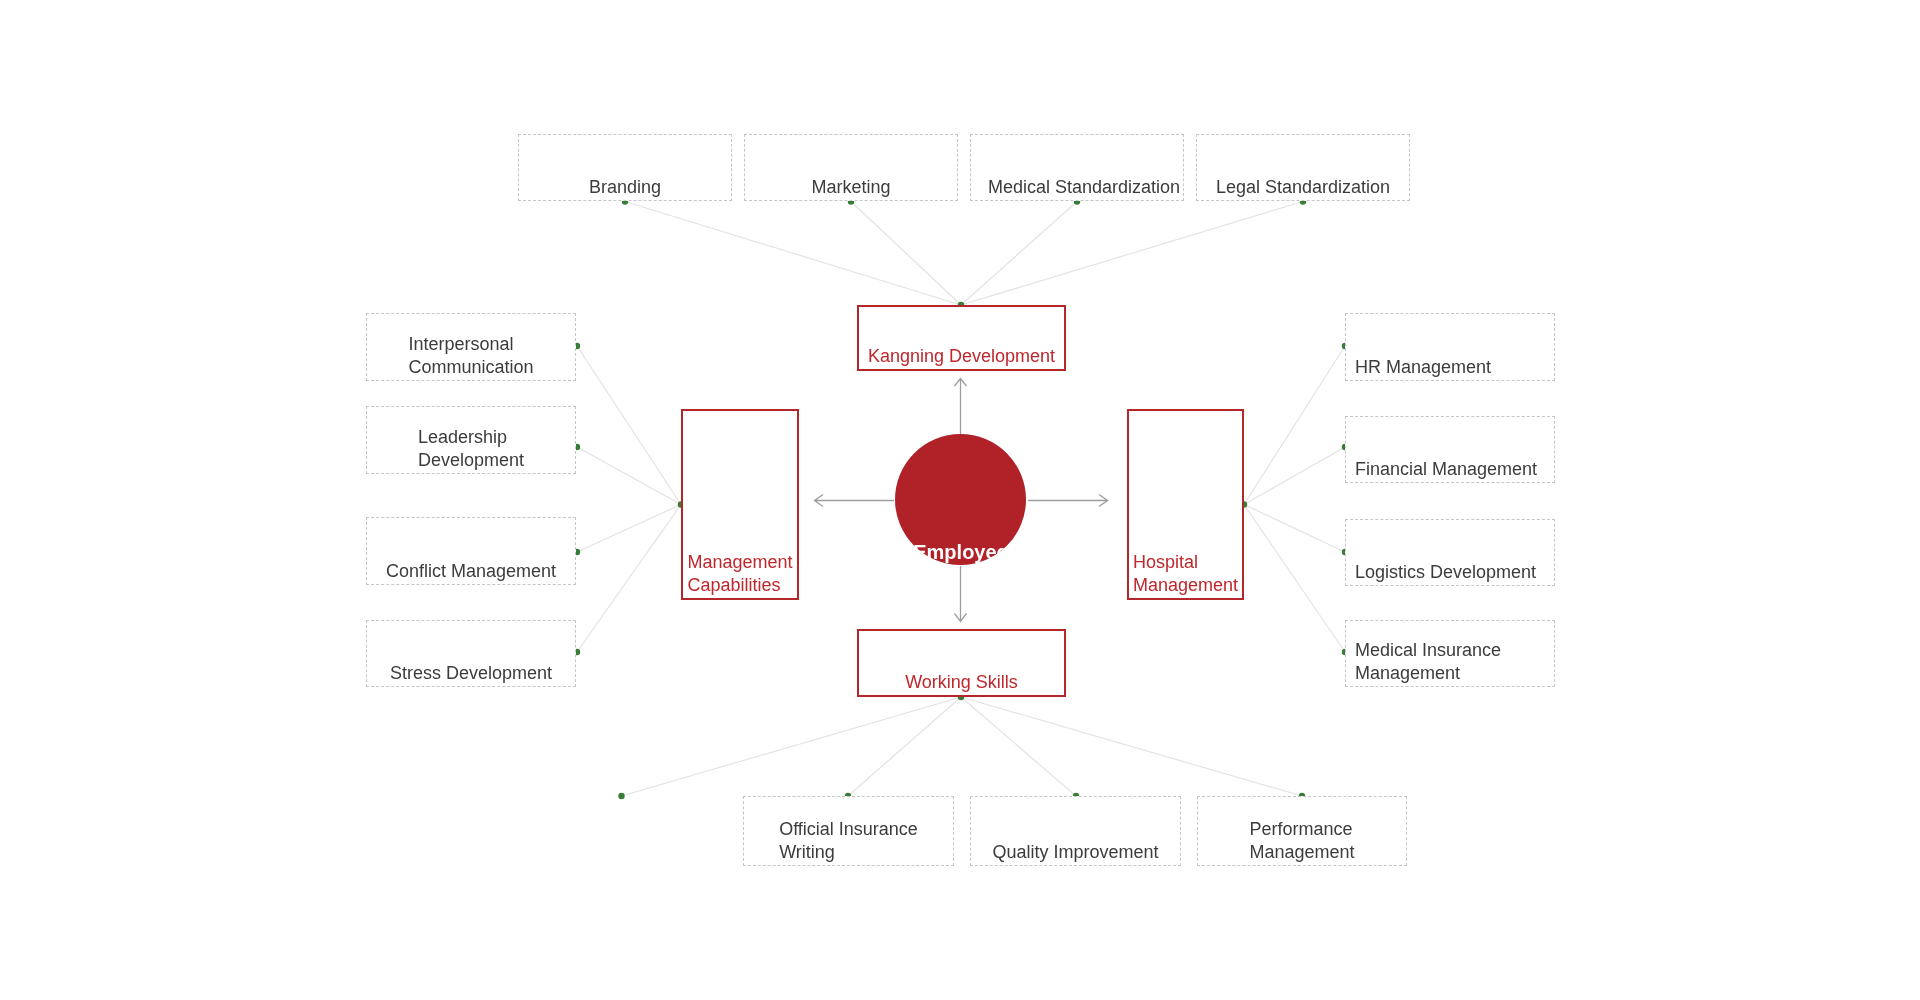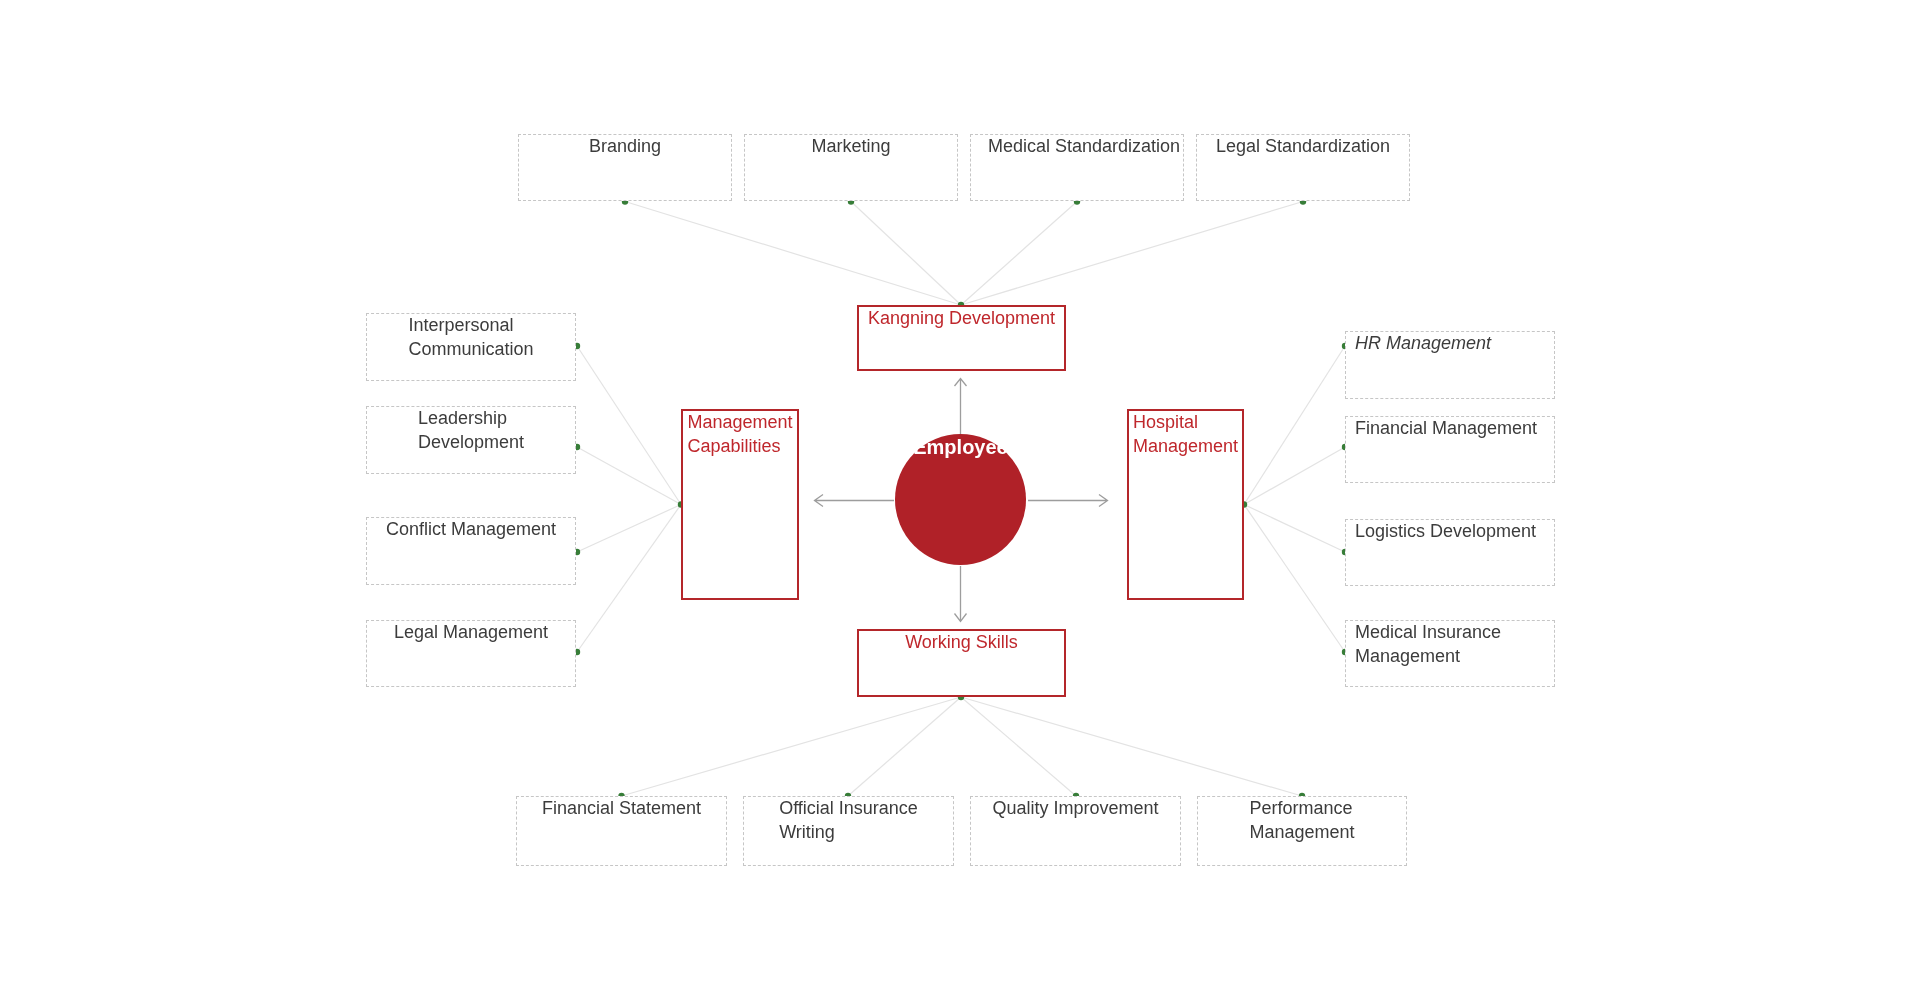--- a/index.html
+++ b/index.html
@@ -14,21 +14,21 @@
     --label-text:#3c3c3c;
     --background:#ffffff;
   }
   html,body{margin:0;padding:0;background:var(--background);}
   body{font-family:"Liberation Sans","DejaVu Sans",sans-serif;}
   .canvas{position:relative;width:1920px;height:1000px;background:var(--background);overflow:hidden;}
   .overlay{position:absolute;left:0;top:0;width:1920px;height:1000px;pointer-events:none;}
   .overlay line{stroke:var(--line-gray);stroke-width:1.2;}
   .overlay .arrow{stroke:var(--arrow-gray);stroke-width:1.3;fill:none;}
   .overlay .dot{fill:var(--dot-green);stroke:none;}
-  .box{position:absolute;box-sizing:border-box;display:flex;align-items:flex-start;justify-content:center;}
+  .box{position:absolute;box-sizing:border-box;display:flex;align-items:flex-end;justify-content:center;}
   .dashed{border:1px dashed var(--dashed-border);color:var(--label-text);font-size:18px;background:var(--background);}
   .solid{border:2px solid var(--accent-red);color:var(--red-text);font-size:18px;background:var(--background);z-index:2;}
   .lbl{white-space:pre-line;line-height:1.32;text-align:left;display:block;}
   .left-pad{justify-content:flex-start;padding-left:9px;}
   .circle{border-radius:50%;background:var(--circle-fill);color:var(--circle-text);font-size:20px;z-index:3;font-weight:bold;}
 </style>
 </head>
 <body>
 
 <div class="canvas">
@@ -100,40 +100,37 @@
 Communication</span>
   </div>
   <div class="box dashed" style="left:366px;top:406px;width:210px;height:68px;">
     <span class="lbl">Leadership
 Development</span>
   </div>
   <div class="box dashed" style="left:366px;top:517px;width:210px;height:68px;">
     <span class="lbl">Conflict Management</span>
   </div>
   <div class="box dashed" style="left:366px;top:620px;width:210px;height:67px;">
-    <span class="lbl">Legal Management</span>
+    <span class="lbl">Stress Development</span>
   </div>
 
-  <div class="box dashed left-pad" style="left:1345px;top:331px;width:210px;height:68px;font-style:italic;">
+  <div class="box dashed left-pad" style="left:1345px;top:313px;width:210px;height:68px;">
     <span class="lbl">HR Management</span>
   </div>
   <div class="box dashed left-pad" style="left:1345px;top:416px;width:210px;height:67px;">
     <span class="lbl">Financial Management</span>
   </div>
   <div class="box dashed left-pad" style="left:1345px;top:519px;width:210px;height:67px;">
     <span class="lbl">Logistics Development</span>
   </div>
   <div class="box dashed left-pad" style="left:1345px;top:620px;width:210px;height:67px;">
     <span class="lbl">Medical Insurance
 Management</span>
   </div>
 
-  <div class="box dashed" style="left:516px;top:796px;width:211px;height:70px;">
-    <span class="lbl">Financial Statement</span>
-  </div>
   <div class="box dashed" style="left:743px;top:796px;width:211px;height:70px;">
     <span class="lbl">Official Insurance
 Writing</span>
   </div>
   <div class="box dashed" style="left:970px;top:796px;width:211px;height:70px;">
     <span class="lbl">Quality Improvement</span>
   </div>
   <div class="box dashed" style="left:1197px;top:796px;width:210px;height:70px;">
     <span class="lbl">Performance
 Management</span>

